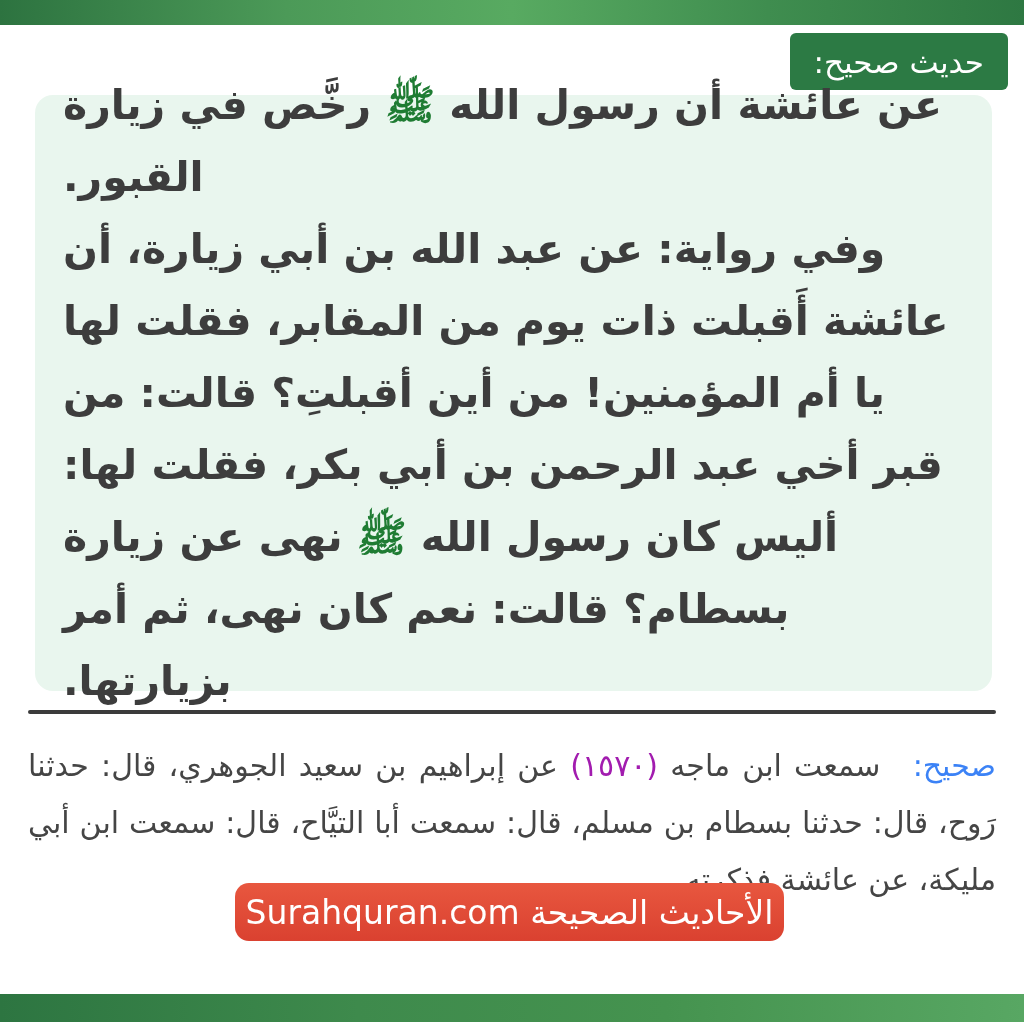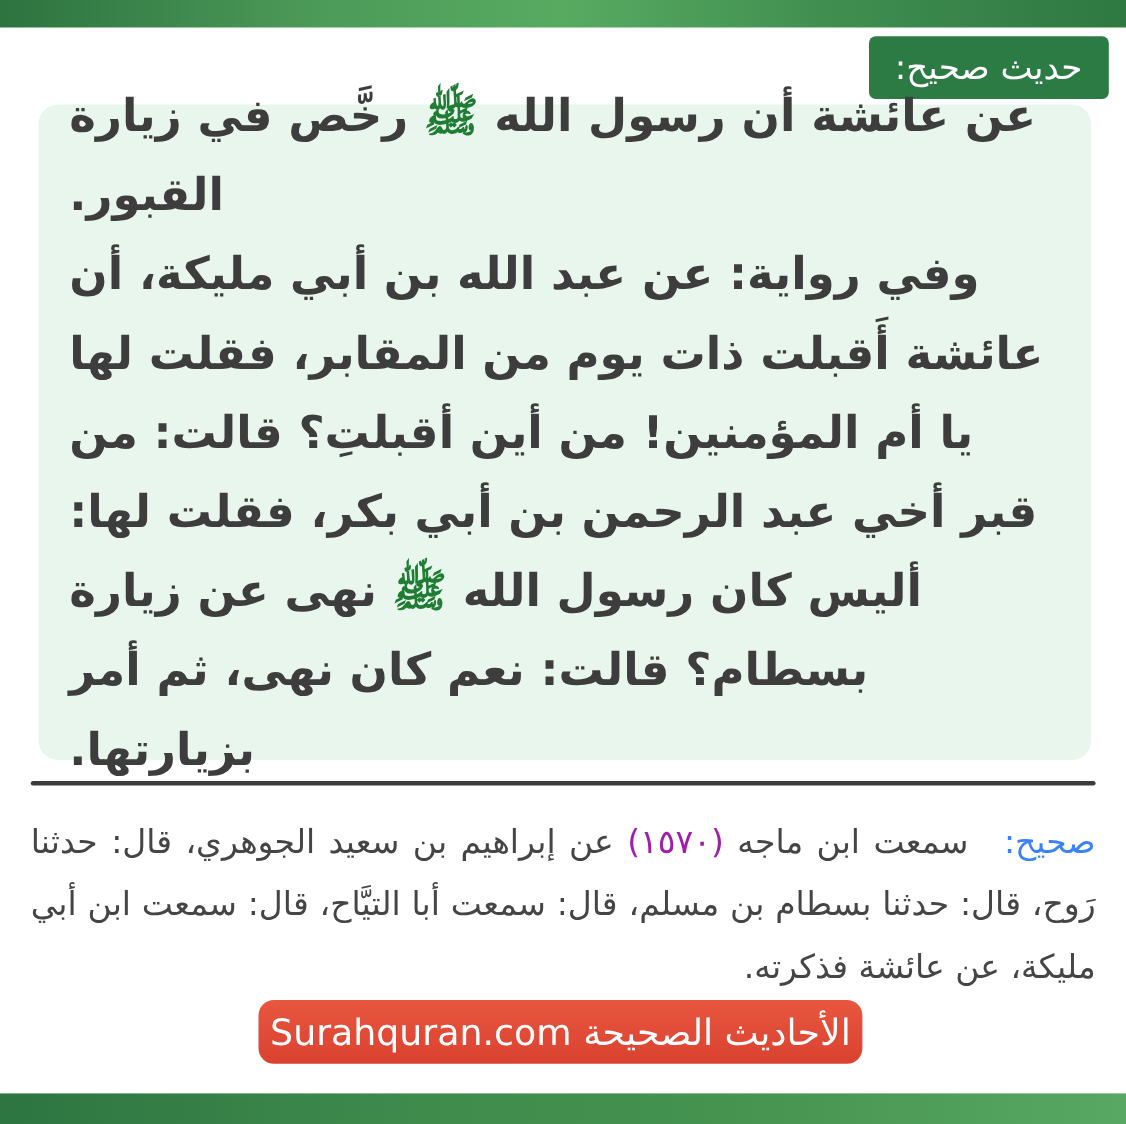--- a/index.html
+++ b/index.html
@@ -70,21 +70,21 @@
     text-align: justify;
     font-size: 30px;
     line-height: 57px;
     color: #454545;
   }
   .grade-label  { color: #3b82f6; margin-left: 20px; }
   .hadith-number { color: #a21caf; }
 
   
   .footer-banner {
-    position: absolute; top: 909px; left: 235px;
+    position: absolute; top: 883px; left: 235px;
     width: 549px; height: 58px;
     background: linear-gradient(180deg, #e8573f 0%, #da4130 100%);
     border-radius: 14px;
     display: flex; align-items: center; justify-content: center;
     direction: rtl;
     color: #ffffff;
     font-size: 33px;
     z-index: 2;
   }
 
@@ -107,21 +107,21 @@
   <div class="grade-badge">
     <span>حديث صحيح:</span>
   </div>
 
   <div class="hadith-card">
     <div class="hadith-text">
       <span>عن عائشة أن رسول الله</span>
       <span class="pbuh">ﷺ</span>
       <span>رخَّص في زيارة القبور.</span>
       <br>
-      <span>وفي رواية: عن عبد الله بن أبي مليكة، أن عائشة أَقبلت ذات يوم من المقابر، فقلت لها يا أم المؤمنين! من أين أقبلتِ؟ قالت: من قبر أخي عبد الرحمن بن أبي بكر، فقلت لها: أليس كان رسول الله</span>
+      <span>وفي رواية: عن عبد الله بن أبي زيارة، أن عائشة أَقبلت ذات يوم من المقابر، فقلت لها يا أم المؤمنين! من أين أقبلتِ؟ قالت: من قبر أخي عبد الرحمن بن أبي بكر، فقلت لها: أليس كان رسول الله</span>
       <span class="pbuh">ﷺ</span>
       <span>نهى عن زيارة بسطام؟ قالت: نعم كان نهى، ثم أمر بزيارتها.</span>
     </div>
   </div>
 
   <div class="divider"></div>
 
   <div class="takhrij">
     <span class="grade-label">صحيح:</span>
     <span>سمعت ابن ماجه</span>

